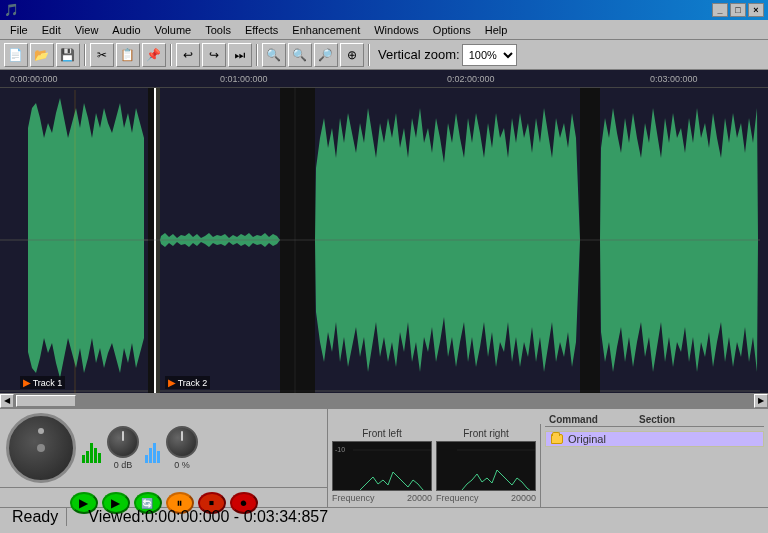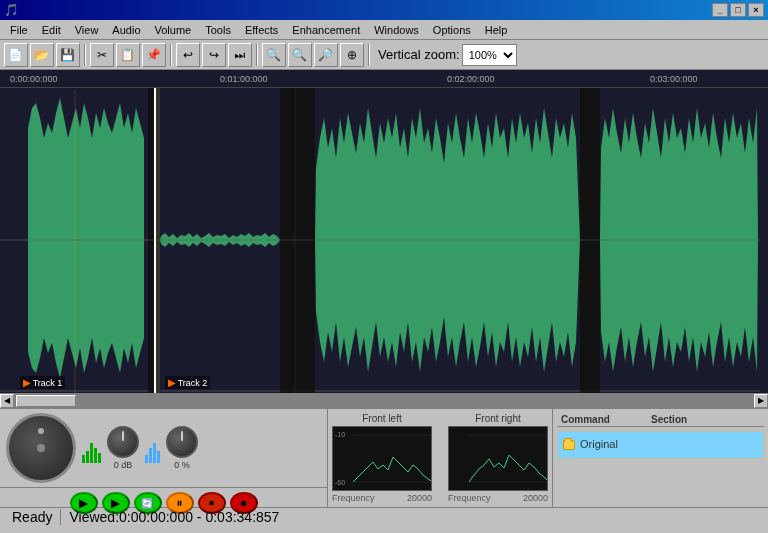--- a/index.html
+++ b/index.html
@@ -238,22 +238,23 @@
       border: 2px solid;
     }
     .btn-green { background: #00cc00; border-color: #009900 #006600 #006600 #009900; }
     .btn-orange { background: #ff8800; border-color: #cc6600 #994400 #994400 #cc6600; }
     .btn-red { background: #cc0000; border-color: #990000 #660000 #660000 #990000; }
 
     
     #spectrum-area {
       display: flex;
       padding: 4px;
-      gap: 16px;
+      gap: 4px;
       border-right: 1px solid #808080;
+      margin-top: 15px;
     }
     .spectrum-panel {
       display: flex; flex-direction: column; align-items: center;
     }
     .spectrum-title { font-size: 10px; color: #333; margin-bottom: 2px; }
     .spectrum-display {
       width: 100px; height: 65px;
       background: #111;
       border: 1px solid #555;
       position: relative;
@@ -277,23 +278,23 @@
     }
     .cmd-col-header {
       font-size: 10px;
       color: #333;
       font-weight: bold;
       padding: 1px 4px;
     }
     .cmd-col-header:first-child { width: 90px; }
     .cmd-row {
       display: flex;
-      align-items: flex-start;
-      padding: 6px 4px;
-      background: #7dd3fc;
+      align-items: center;
+      padding: 0 4px;
+      background: #c4b5fd;
       border: 1px solid #c0c0a0;
     }
     .cmd-icon {
       width: 14px; height: 14px;
       margin-right: 4px;
       display: flex; align-items: center; justify-content: center;
     }
     .folder-icon {
       width: 12px; height: 10px;
       background: #ffcc44;
@@ -314,22 +315,22 @@
     .cmd-text { font-size: 11px; color: #333; }
 
     
     #status-bar {
       height: 18px;
       background: #c0c0c0;
       border-top: 1px solid #808080;
       display: flex;
       align-items: center;
       padding: 0 4px;
-      font-size: 14px;
-      gap: 0;
+      font-size: 16px;
+      gap: 13px;
     }
     .status-section {
       padding: 0 8px;
       border-right: 1px solid #808080;
     }
     .status-section:last-child { border-right: none; }
 
     
     #waveform-svg {
       position: absolute;

